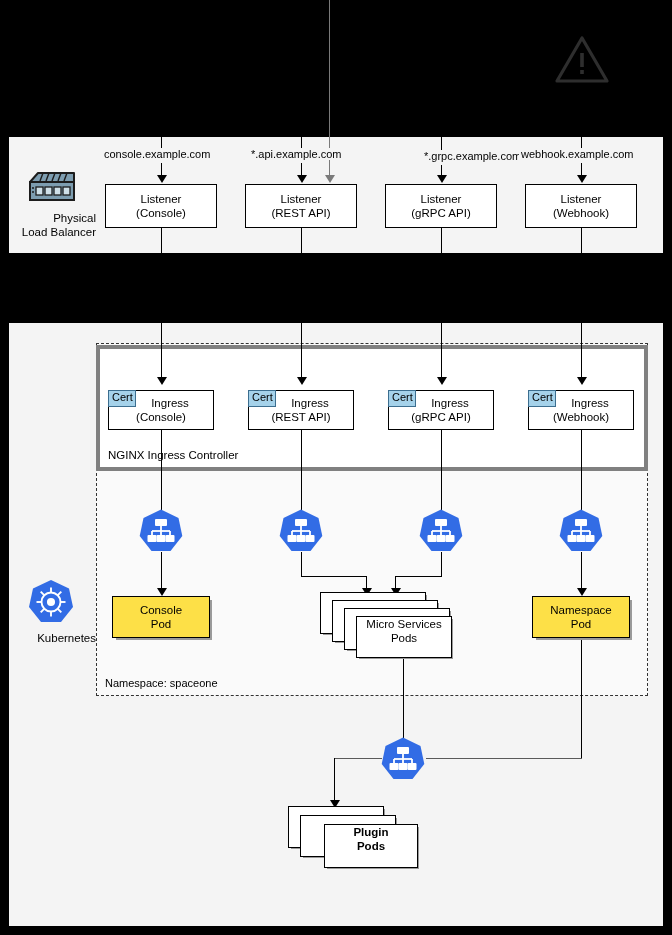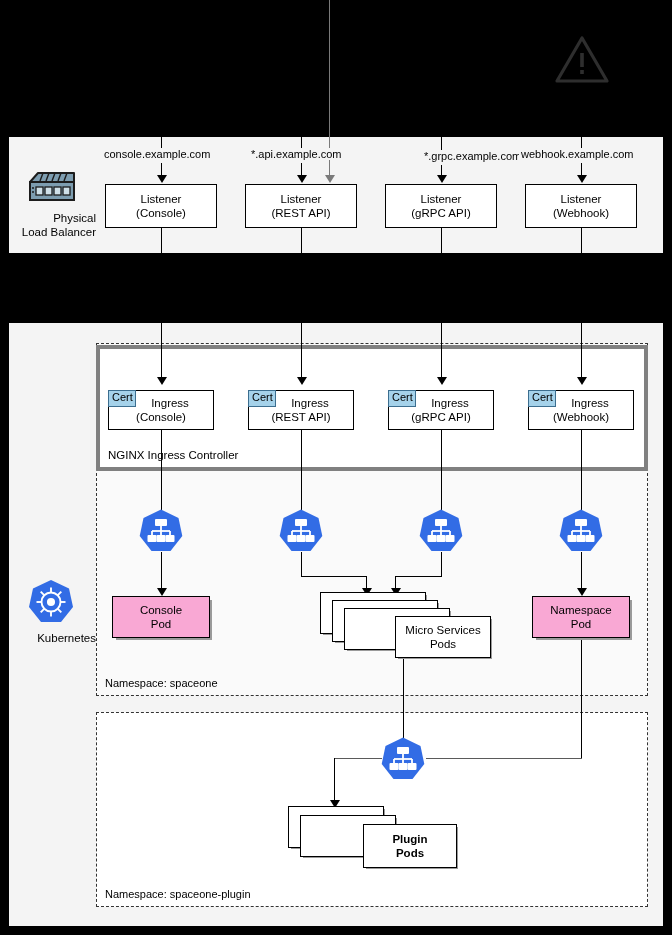--- a/index.html
+++ b/index.html
@@ -26,29 +26,29 @@
   
   .box{background:#fff;border:1px solid #000;display:flex;flex-direction:column;
        align-items:center;justify-content:center;font-size:11.5px;line-height:1.25;text-align:center;z-index:6;}
   .listener{width:112px;height:44px;top:184px;}
   .ingress{width:106px;height:40px;top:390px;}
   .ingress .txt{padding-left:18px;}
 
   .cert{position:absolute;left:-1px;top:-1px;background:#a5d2ea;border:1px solid #3c6e8f;
         font-size:11px;padding:0px 2px 1px 3px;line-height:1.25;z-index:8;}
 
-  .pod{width:98px;height:42px;border:1px solid #000;background:#f9a8d4;z-index:6;
+  .pod{width:98px;height:42px;border:1px solid #000;background:#fde047;z-index:6;
        box-shadow:3px 3px 0 -1px #9a9a9a;}
 
   
   .stack{position:absolute;z-index:6;}
   .stack .layer{position:absolute;background:#fff;border:1px solid #000;box-shadow:2px 2px 0 -1px #9a9a9a;}
   .stack .front{position:absolute;background:#fff;border:1px solid #000;
-       display:flex;flex-direction:column;align-items:center;justify-content:center;
-       font-size:11.5px;line-height:1.25;text-align:center;box-shadow:2px 2px 0 -1px #9a9a9a;margin-left:39px;}
+       display:flex;flex-direction:column;align-items:center;
+       font-size:11.5px;line-height:1.25;text-align:center;box-shadow:2px 2px 0 -1px #9a9a9a;}
 
   
   .ln{position:absolute;background:#000;z-index:2;}
   .vl{width:1px;}
   .hl{height:1px;}
   .arw{position:absolute;width:0;height:0;border-left:5px solid transparent;
        border-right:5px solid transparent;border-top:8px solid #000;z-index:3;}
 
   
   .dom{position:absolute;font-size:11px;background:#f4f4f4;padding:0 2px;z-index:7;white-space:nowrap;}
@@ -316,23 +316,20 @@
   <div class="stack" style="left:320px;top:592px;width:140px;height:70px;">
     <div class="layer" style="left:0px;top:0px;width:104px;height:40px;"></div>
     <div class="layer" style="left:12px;top:8px;width:104px;height:40px;"></div>
     <div class="layer" style="left:24px;top:16px;width:104px;height:40px;"></div>
     <div class="front" style="left:36px;top:24px;width:94px;height:40px;">
       <div>Micro Services</div>
       <div>Pods</div>
     </div>
   </div>
 
-  <div class="abs ns-plugin">
-    <div class="ns-label">Namespace: spaceone-plugin</div>
-  </div>
 
   <div class="ln vl" style="left:403px;top:656px;height:82px;"></div>
 
   <div class="ln vl" style="left:581px;top:638px;height:120px;"></div>
   <div class="ln hl" style="left:426px;top:758px;width:156px;background:#5a5a5a;"></div>
 
   <div class="icn" style="left:380px;top:736px;">
     <svg width="46" height="46" viewBox="0 0 46 46">
       <path d="M23 1.5 L40.5 10 L44.3 28 L32.5 43 L13.5 43 L1.7 28 L5.5 10 Z" fill="#326ce5"></path>
       <g fill="#fff">

